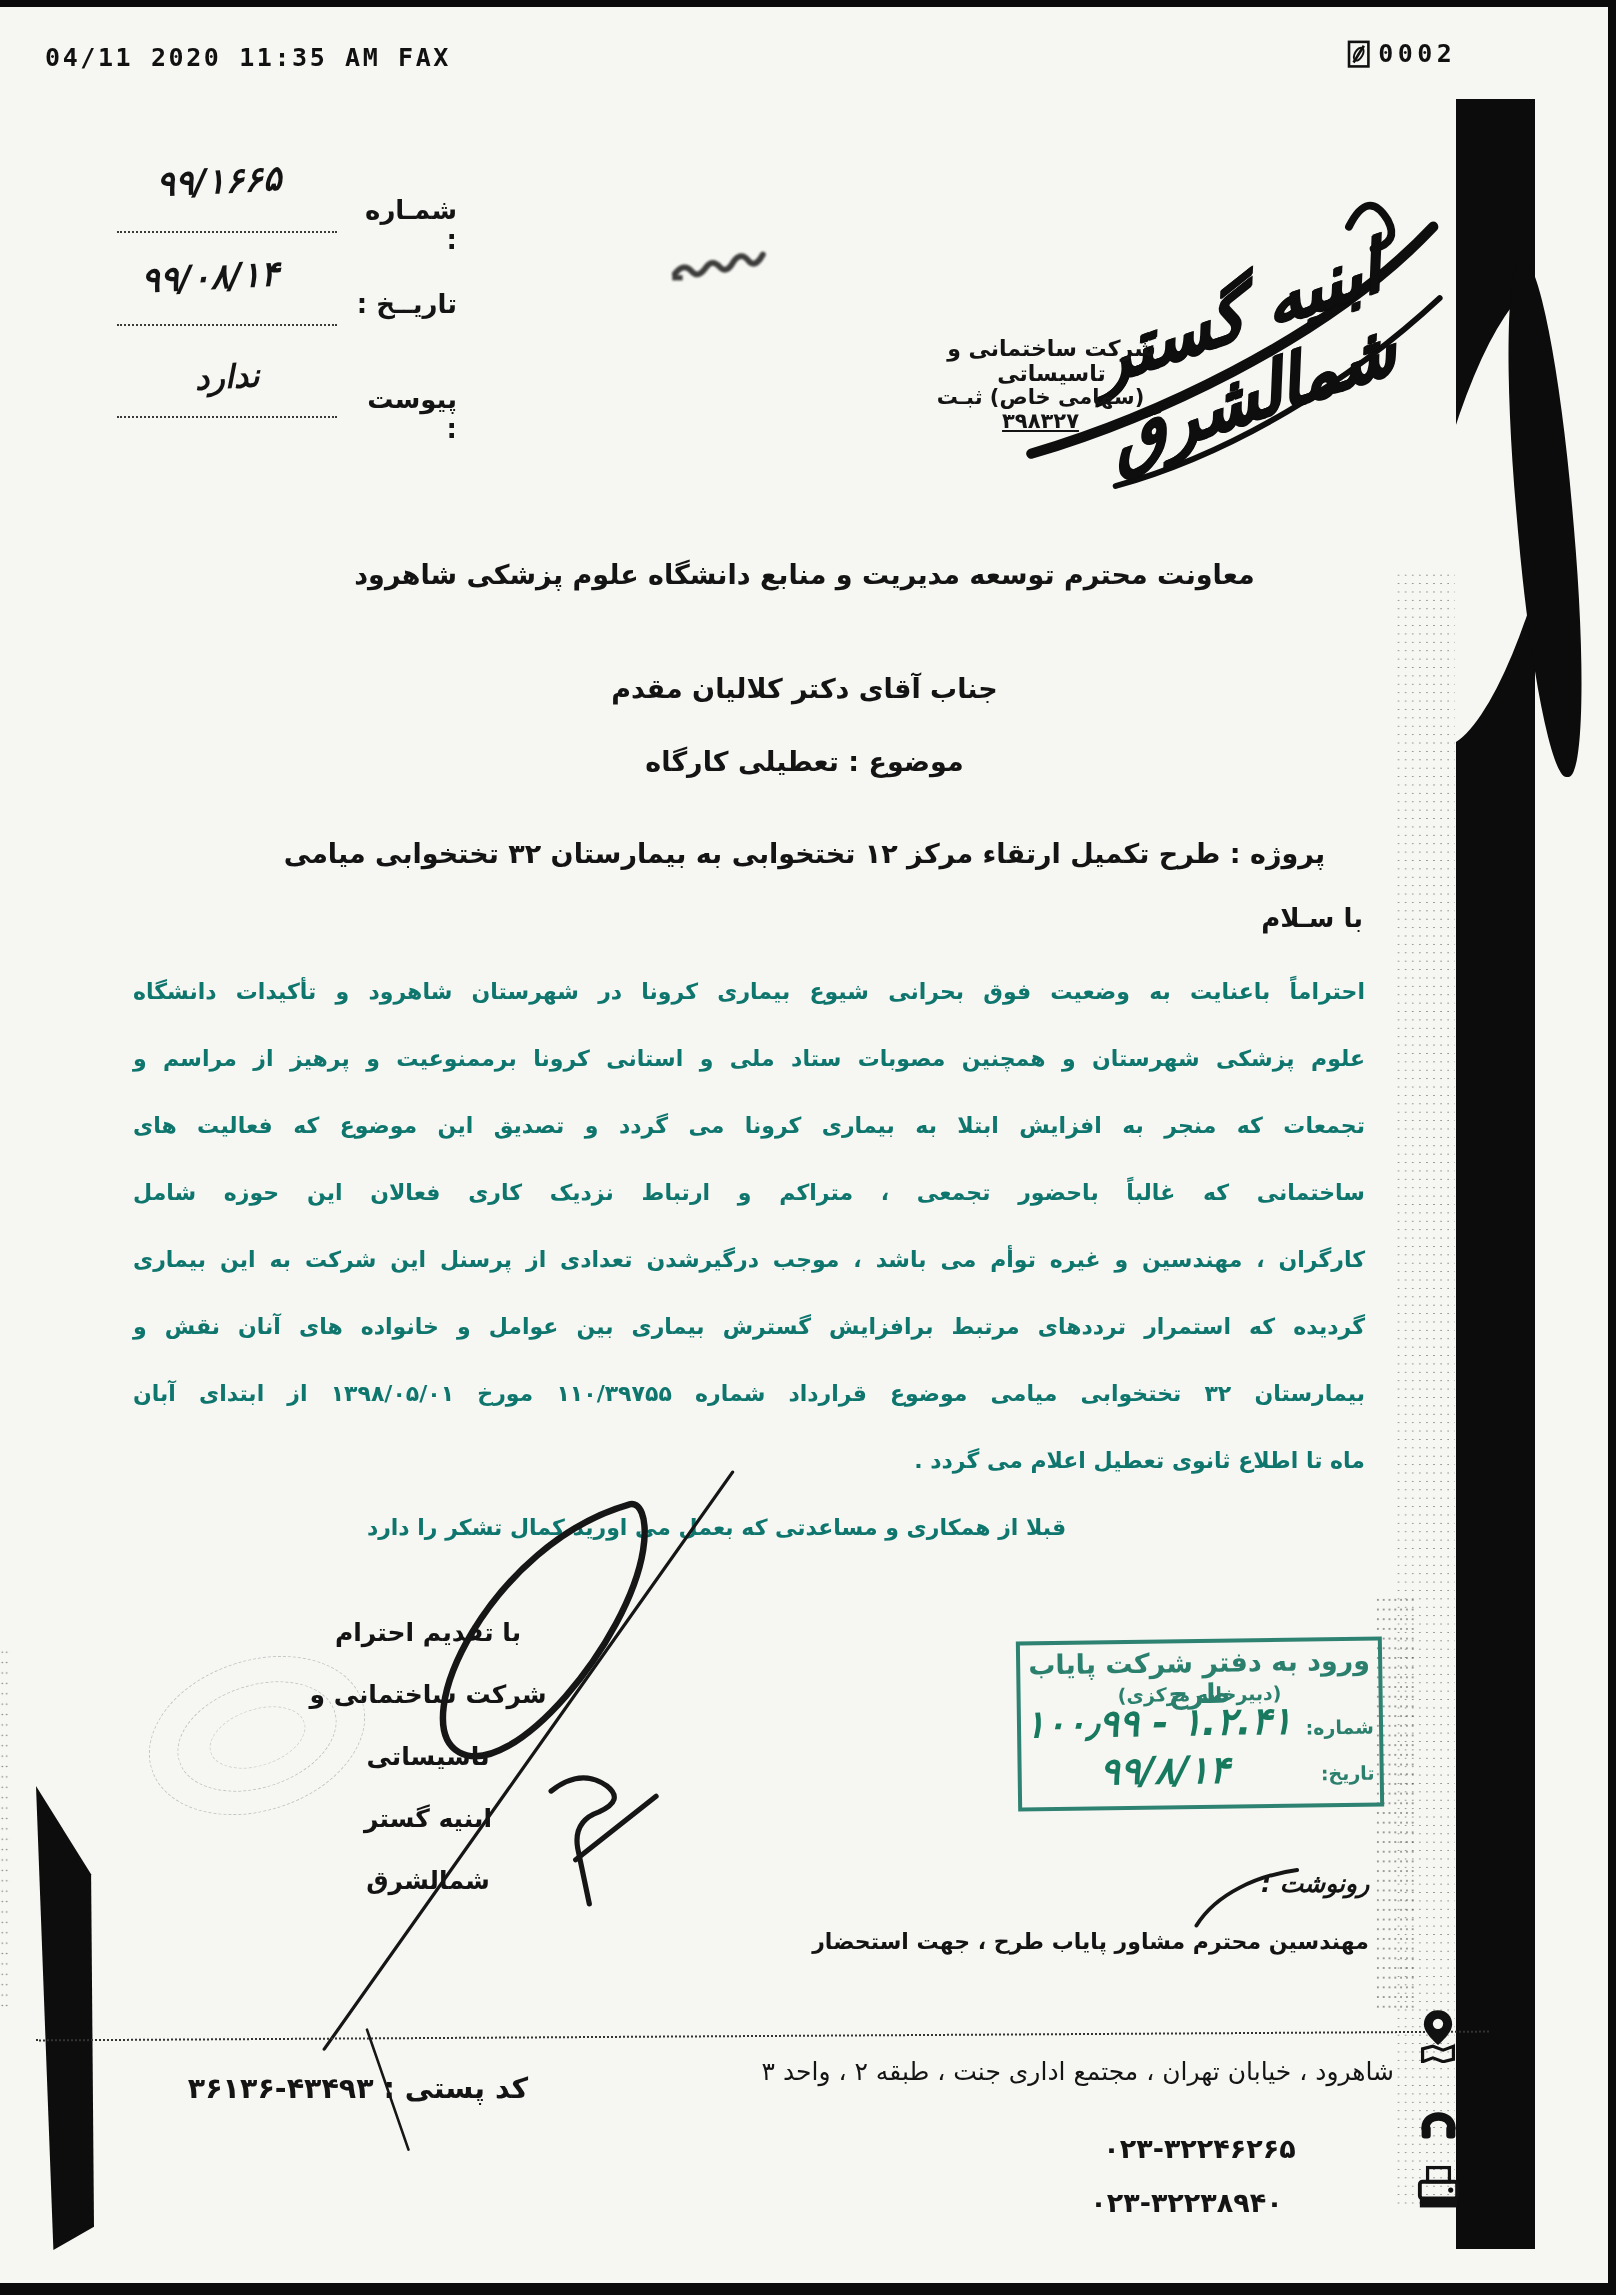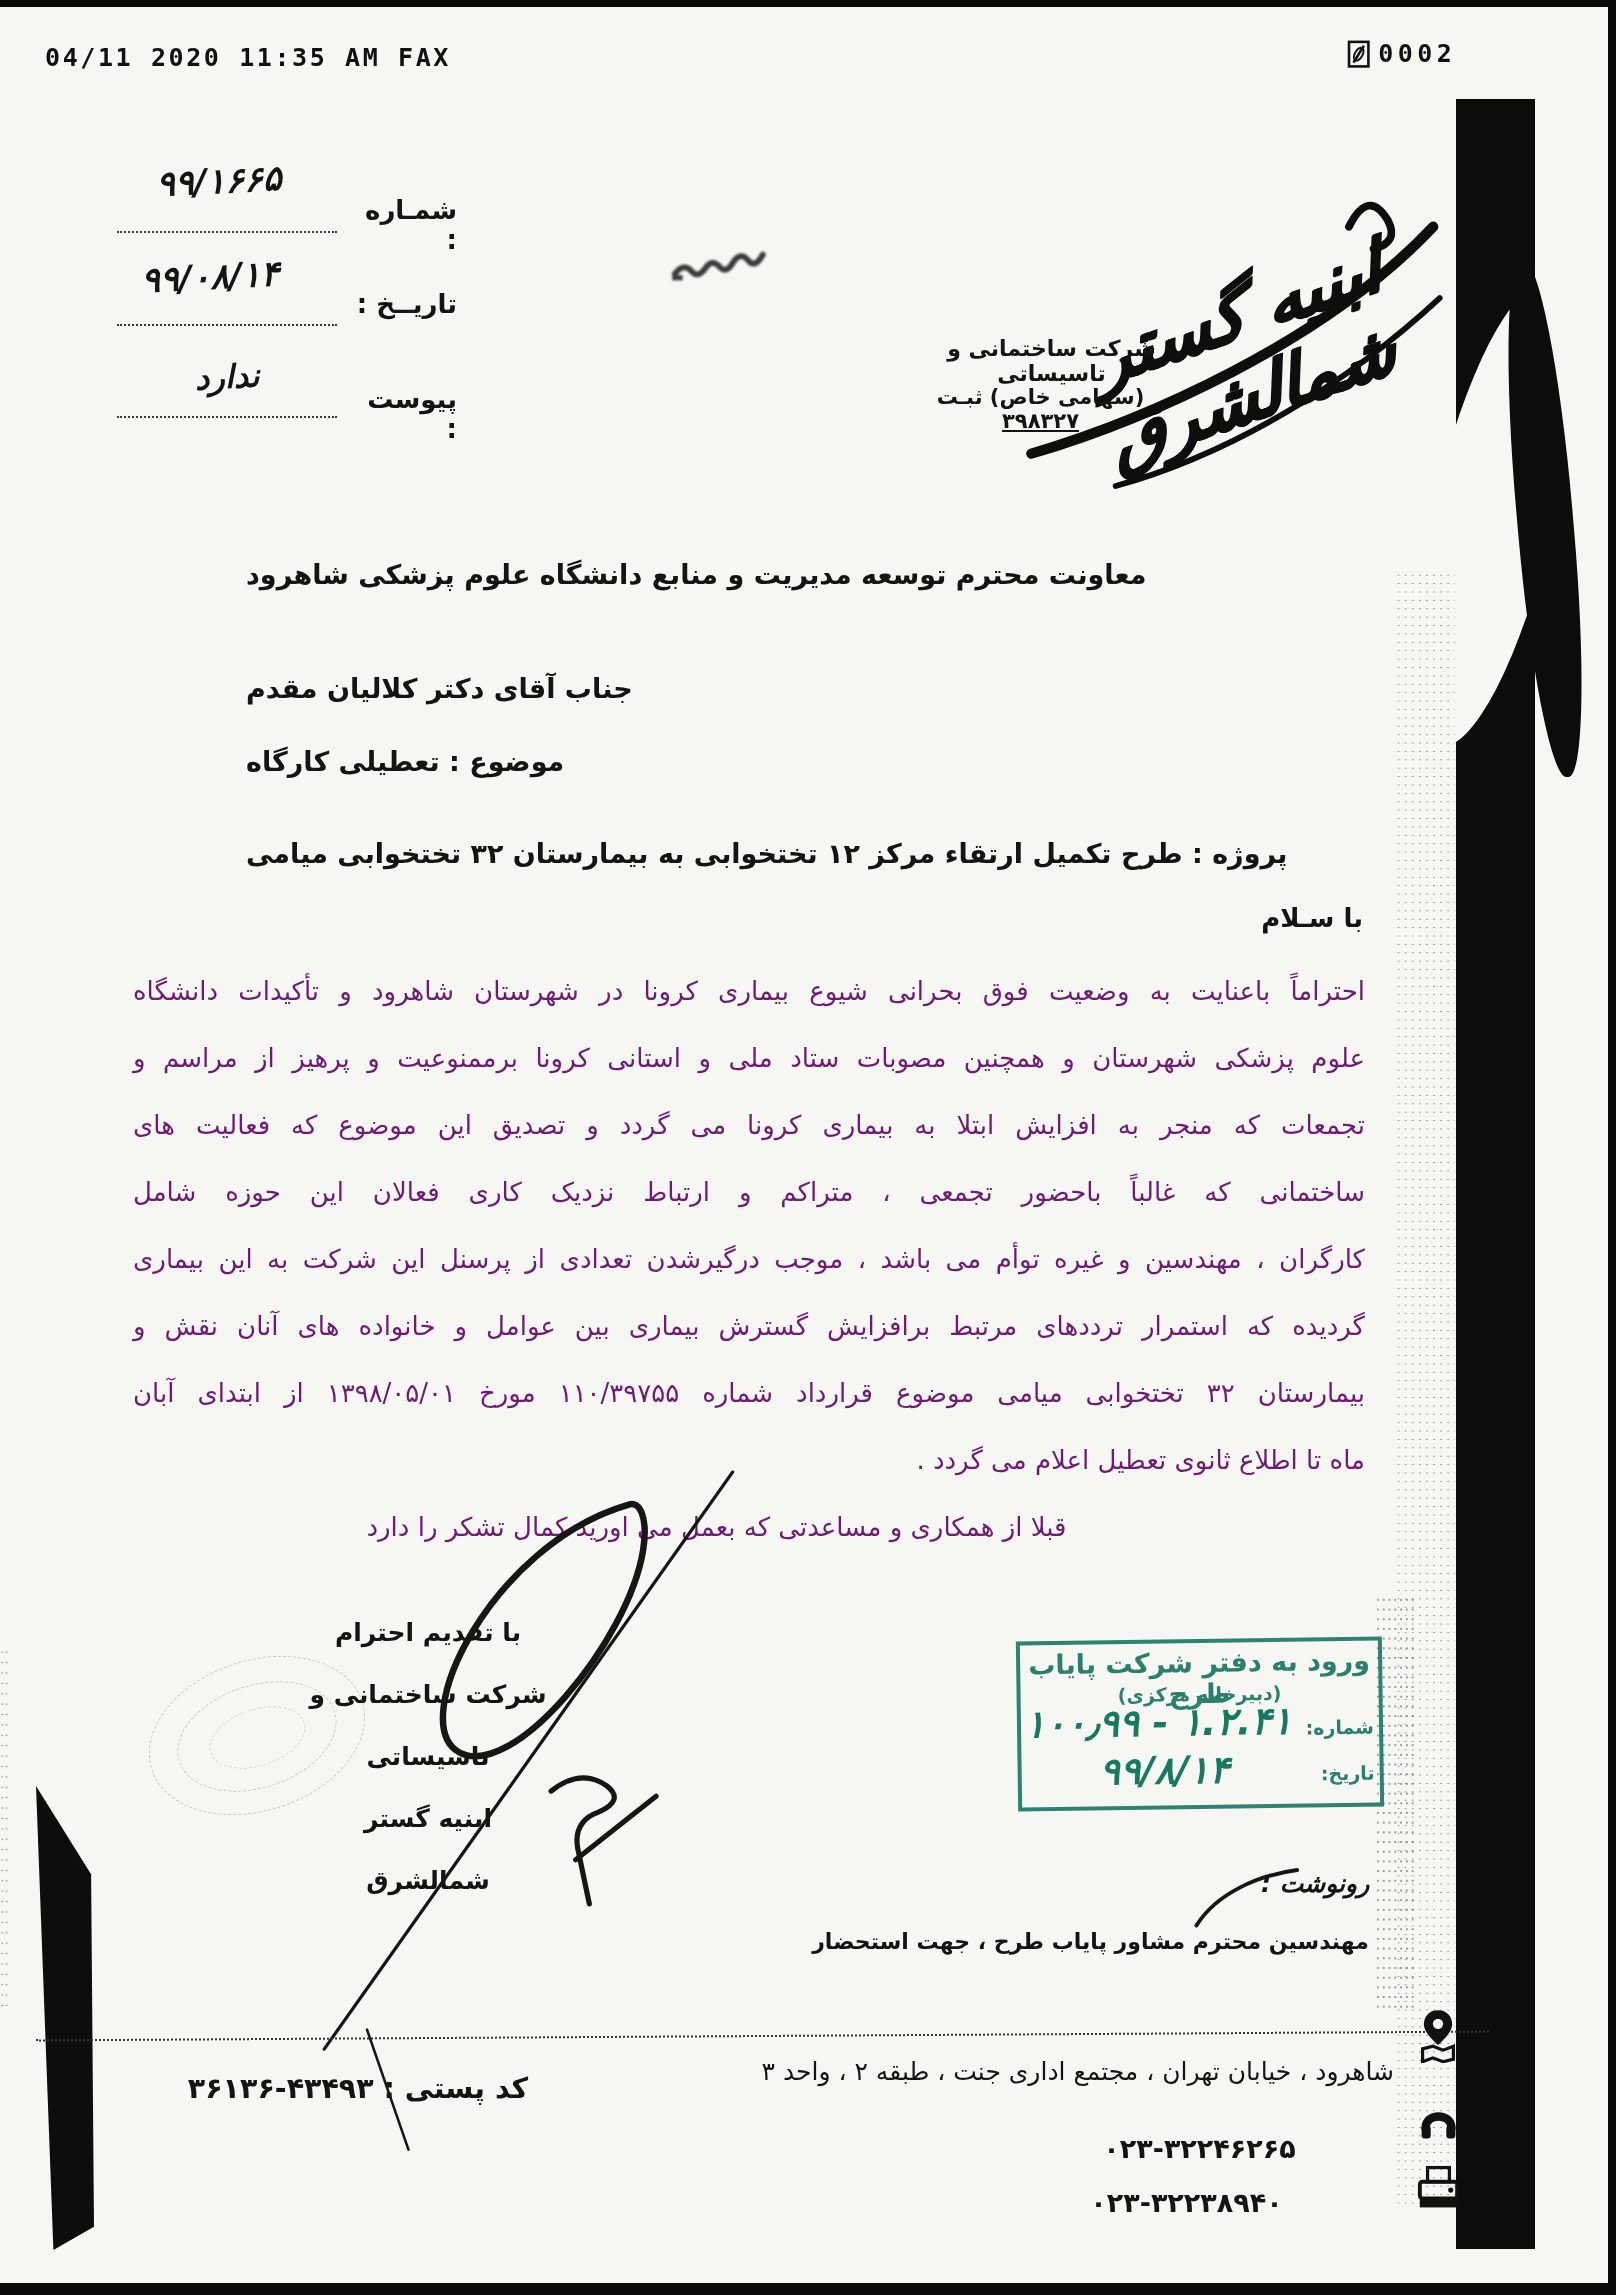--- a/index.html
+++ b/index.html
@@ -38,23 +38,23 @@
   .lh-sub1{left:907px;top:336px;width:289px;text-align:center;font-size:22px;font-weight:700;}
   .lh-sub2{left:901px;top:385px;width:279px;text-align:center;font-size:21px;font-weight:700;}
   .lh-sub2 .regnum{text-decoration:underline;letter-spacing:0.6px;}
   .smudge{left:671px;top:248px;width:110px;height:35px;filter:blur(0.8px);opacity:.85;}
   
   .ref-label{width:107px;font-size:26px;font-weight:700;text-align:right;}
   .ref-val{font-size:35px;font-weight:700;font-style:italic;letter-spacing:1.3px;transform:rotate(-3deg);}
   .dotline{border-top:2.6px dotted #3a3a3a;height:0;}
   
   .rtl{direction:rtl;unicode-bidi:embed;}
-  .rcpt{left:246px;width:1117px;text-align:left;font-size:27px;font-weight:700;}
+  .rcpt{left:246px;width:1117px;text-align:center;font-size:27px;font-weight:700;}
   .salam{left:246px;width:1117px;text-align:right;font-size:26px;font-weight:700;}
-  .body-block{left:133px;top:958px;width:1232px;font-size:26px;font-weight:400;color:#701a75;}
+  .body-block{left:133px;top:958px;width:1232px;font-size:22px;font-weight:700;color:#0f766e;}
   .bline{height:67px;line-height:67px;white-space:nowrap;}
   .bline.just{text-align:justify;text-align-last:justify;}
   .bline.right{text-align:right;}
   .bline.thanks{text-align:left;padding-left:214px;padding-right:279px;text-align:center;}
   
   .sig-block{left:305px;top:1602px;width:246px;text-align:center;font-size:25px;font-weight:700;line-height:62px;}
   .seal{border:1.9px dashed #97a29d;border-radius:50%;opacity:.55;}
   
   .stamp{left:1017px;top:1639px;width:358px;height:162px;border:4.5px solid #2e8271;
     transform:rotate(-0.8deg);color:#2b7f6d;}

